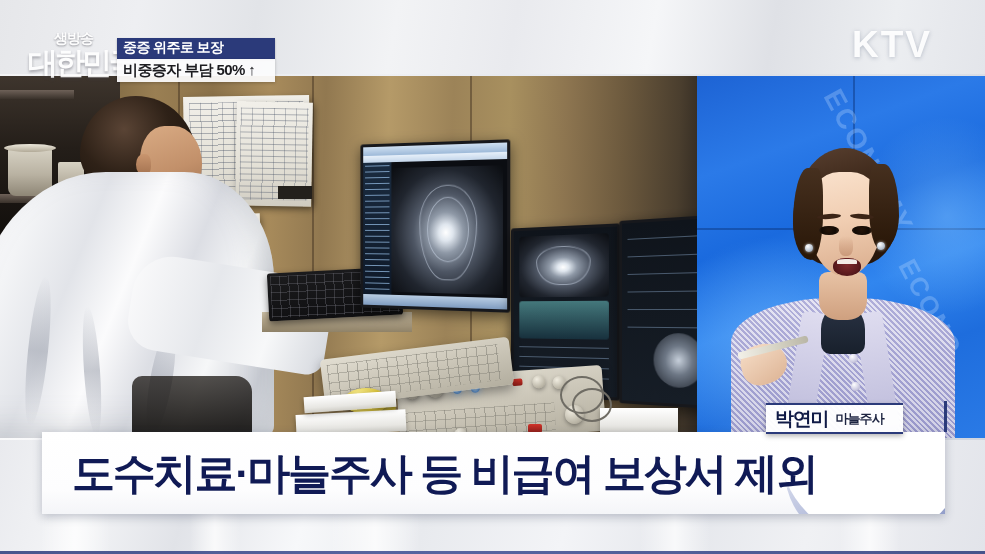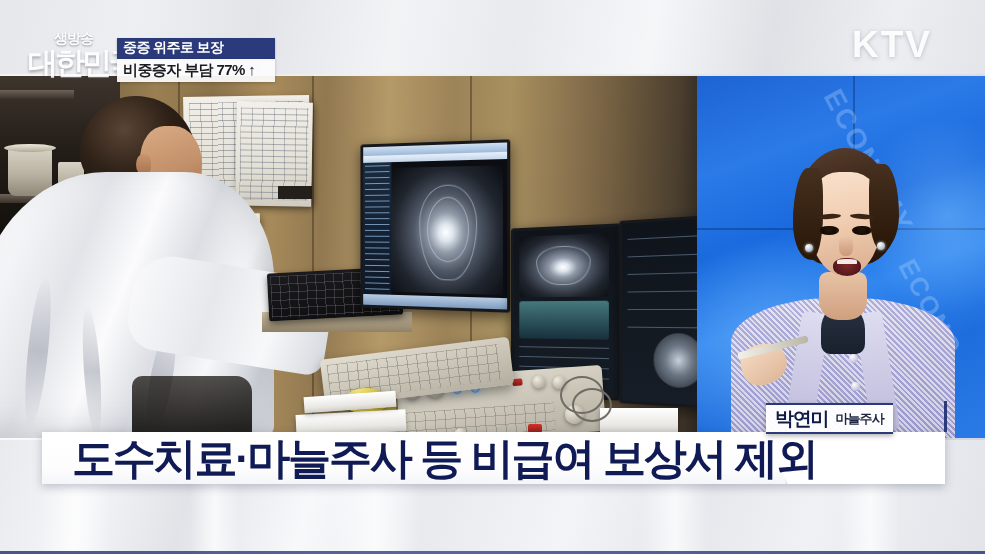--- a/index.html
+++ b/index.html
@@ -424,21 +424,21 @@
   
   .nameplate {
     position:absolute;
     left:766px; top:403px;
     height:27px;
     background: rgba(255,255,255,.96);
     border-top: 2px solid #2b3a7a;
     border-bottom: 2px solid #2b3a7a;
     display:flex;
     align-items:center;
-    padding: 0 9px 0 9px;
+    padding: 0 19px 0 9px;
     box-shadow: 0 2px 5px rgba(0,0,0,.3);
     z-index: 30;
   }
   .np-name {
     font-size:19px; font-weight:800; color:#101a46;
     letter-spacing:-1.2px;
     line-height:1;
   }
   .np-role {
     font-size:13px; font-weight:700; color:#1d2440;
@@ -479,21 +479,21 @@
   .band-streak {
     position:absolute; top:0; height:100%;
     background: linear-gradient(90deg, rgba(255,255,255,0), rgba(255,255,255,.75), rgba(255,255,255,0));
     pointer-events:none;
   }
 
   
   .headline {
     position:absolute;
     left:42px; top:432px;
-    width:903px; height:52px;
+    width:903px; height:82px;
     background: linear-gradient(180deg,#ffffff 0%,#fdfdfe 70%,#f4f5f8 100%);
     box-shadow: 0 3px 9px rgba(40,50,80,.28);
     overflow:hidden;
     z-index: 20;
   }
   .headline-swoosh {
     position:absolute;
     right:-70px; top:-48px;
     width:230px; height:176px;
     border-radius:50%;
@@ -670,21 +670,21 @@
     <div class="an-pen" style="left:40px; top:268px; width:72px; height:7px;"></div>
   </div>
 
   <div class="prog-logo">
     <span class="prog-live">생방송</span>
     <span class="prog-title">대한민국</span>
   </div>
 
   <div class="ticker">
     <div class="ticker-top">중증 위주로 보장</div>
-    <div class="ticker-bot">비중증자 부담 77%  ↑</div>
+    <div class="ticker-bot">비중증자 부담 50%  ↑</div>
   </div>
 
   <div class="ktv">KTV</div>
 
   <div class="bottom-band">
     <div class="band-streak" style="left:40px; width:70px;"></div>
     <div class="band-streak" style="left:190px; width:50px;"></div>
     <div class="band-streak" style="left:330px; width:90px;"></div>
     <div class="band-streak" style="left:640px; width:70px;"></div>
     <div class="band-streak" style="left:840px; width:60px;"></div>

